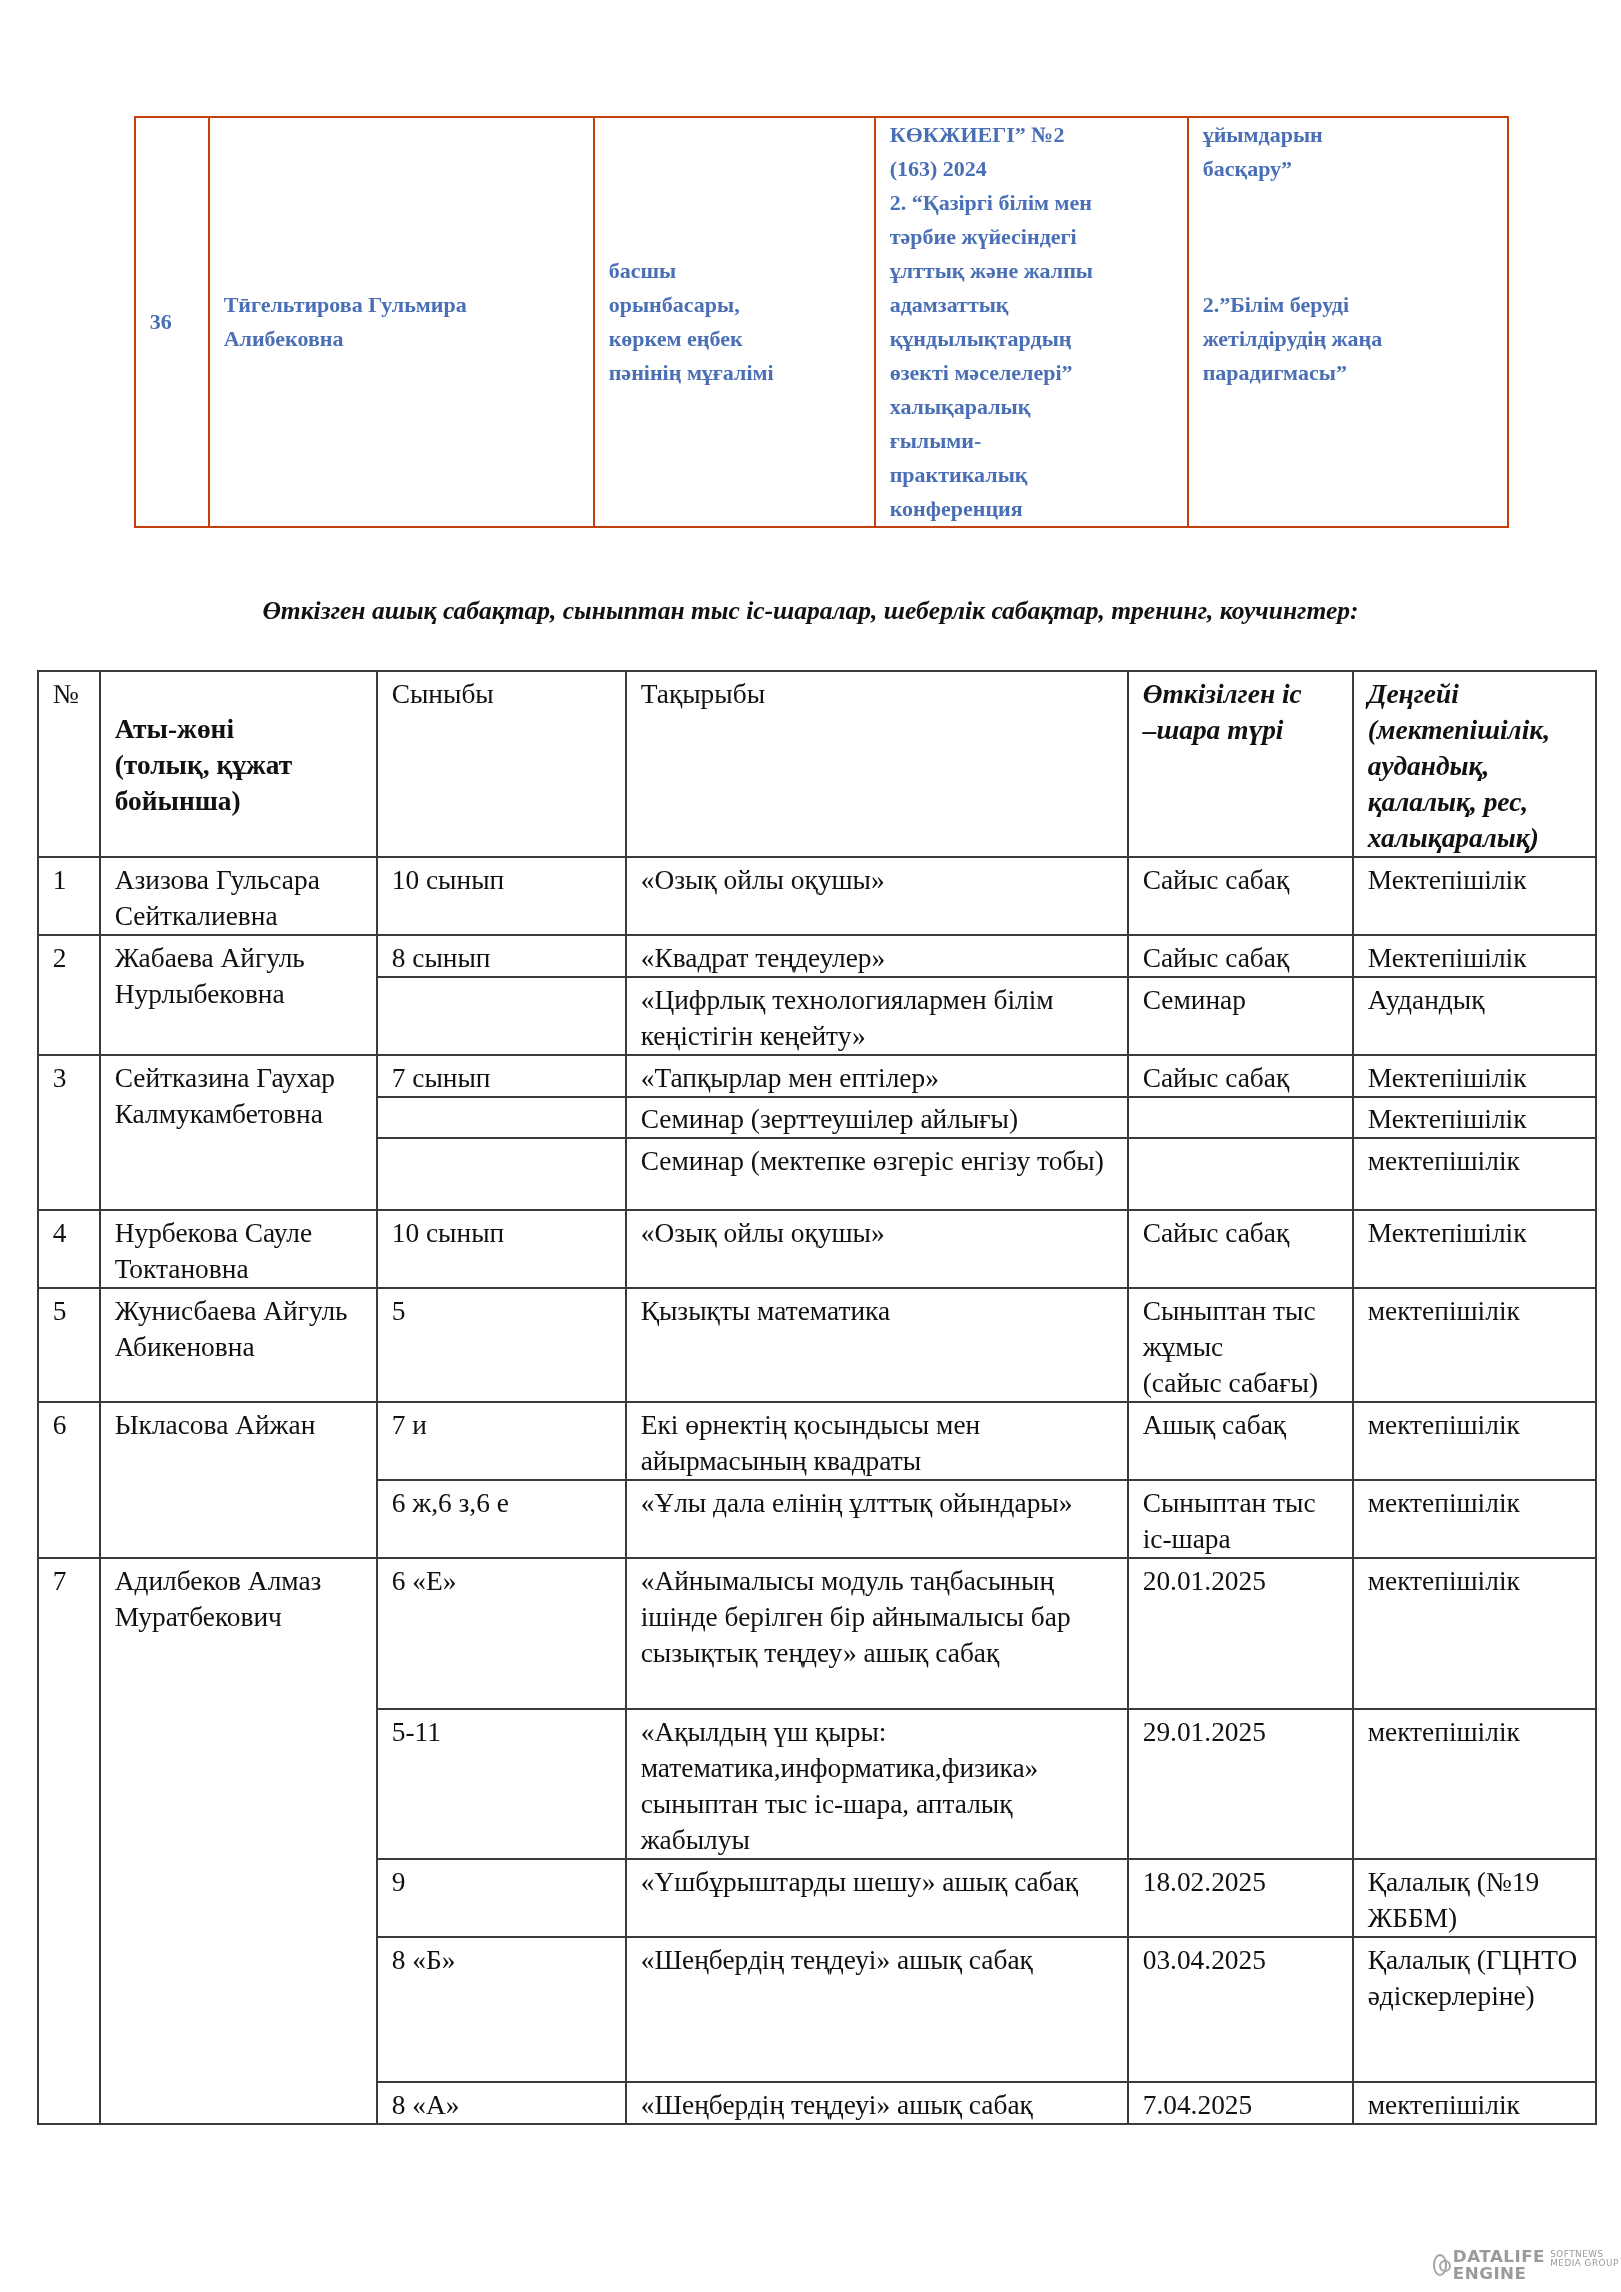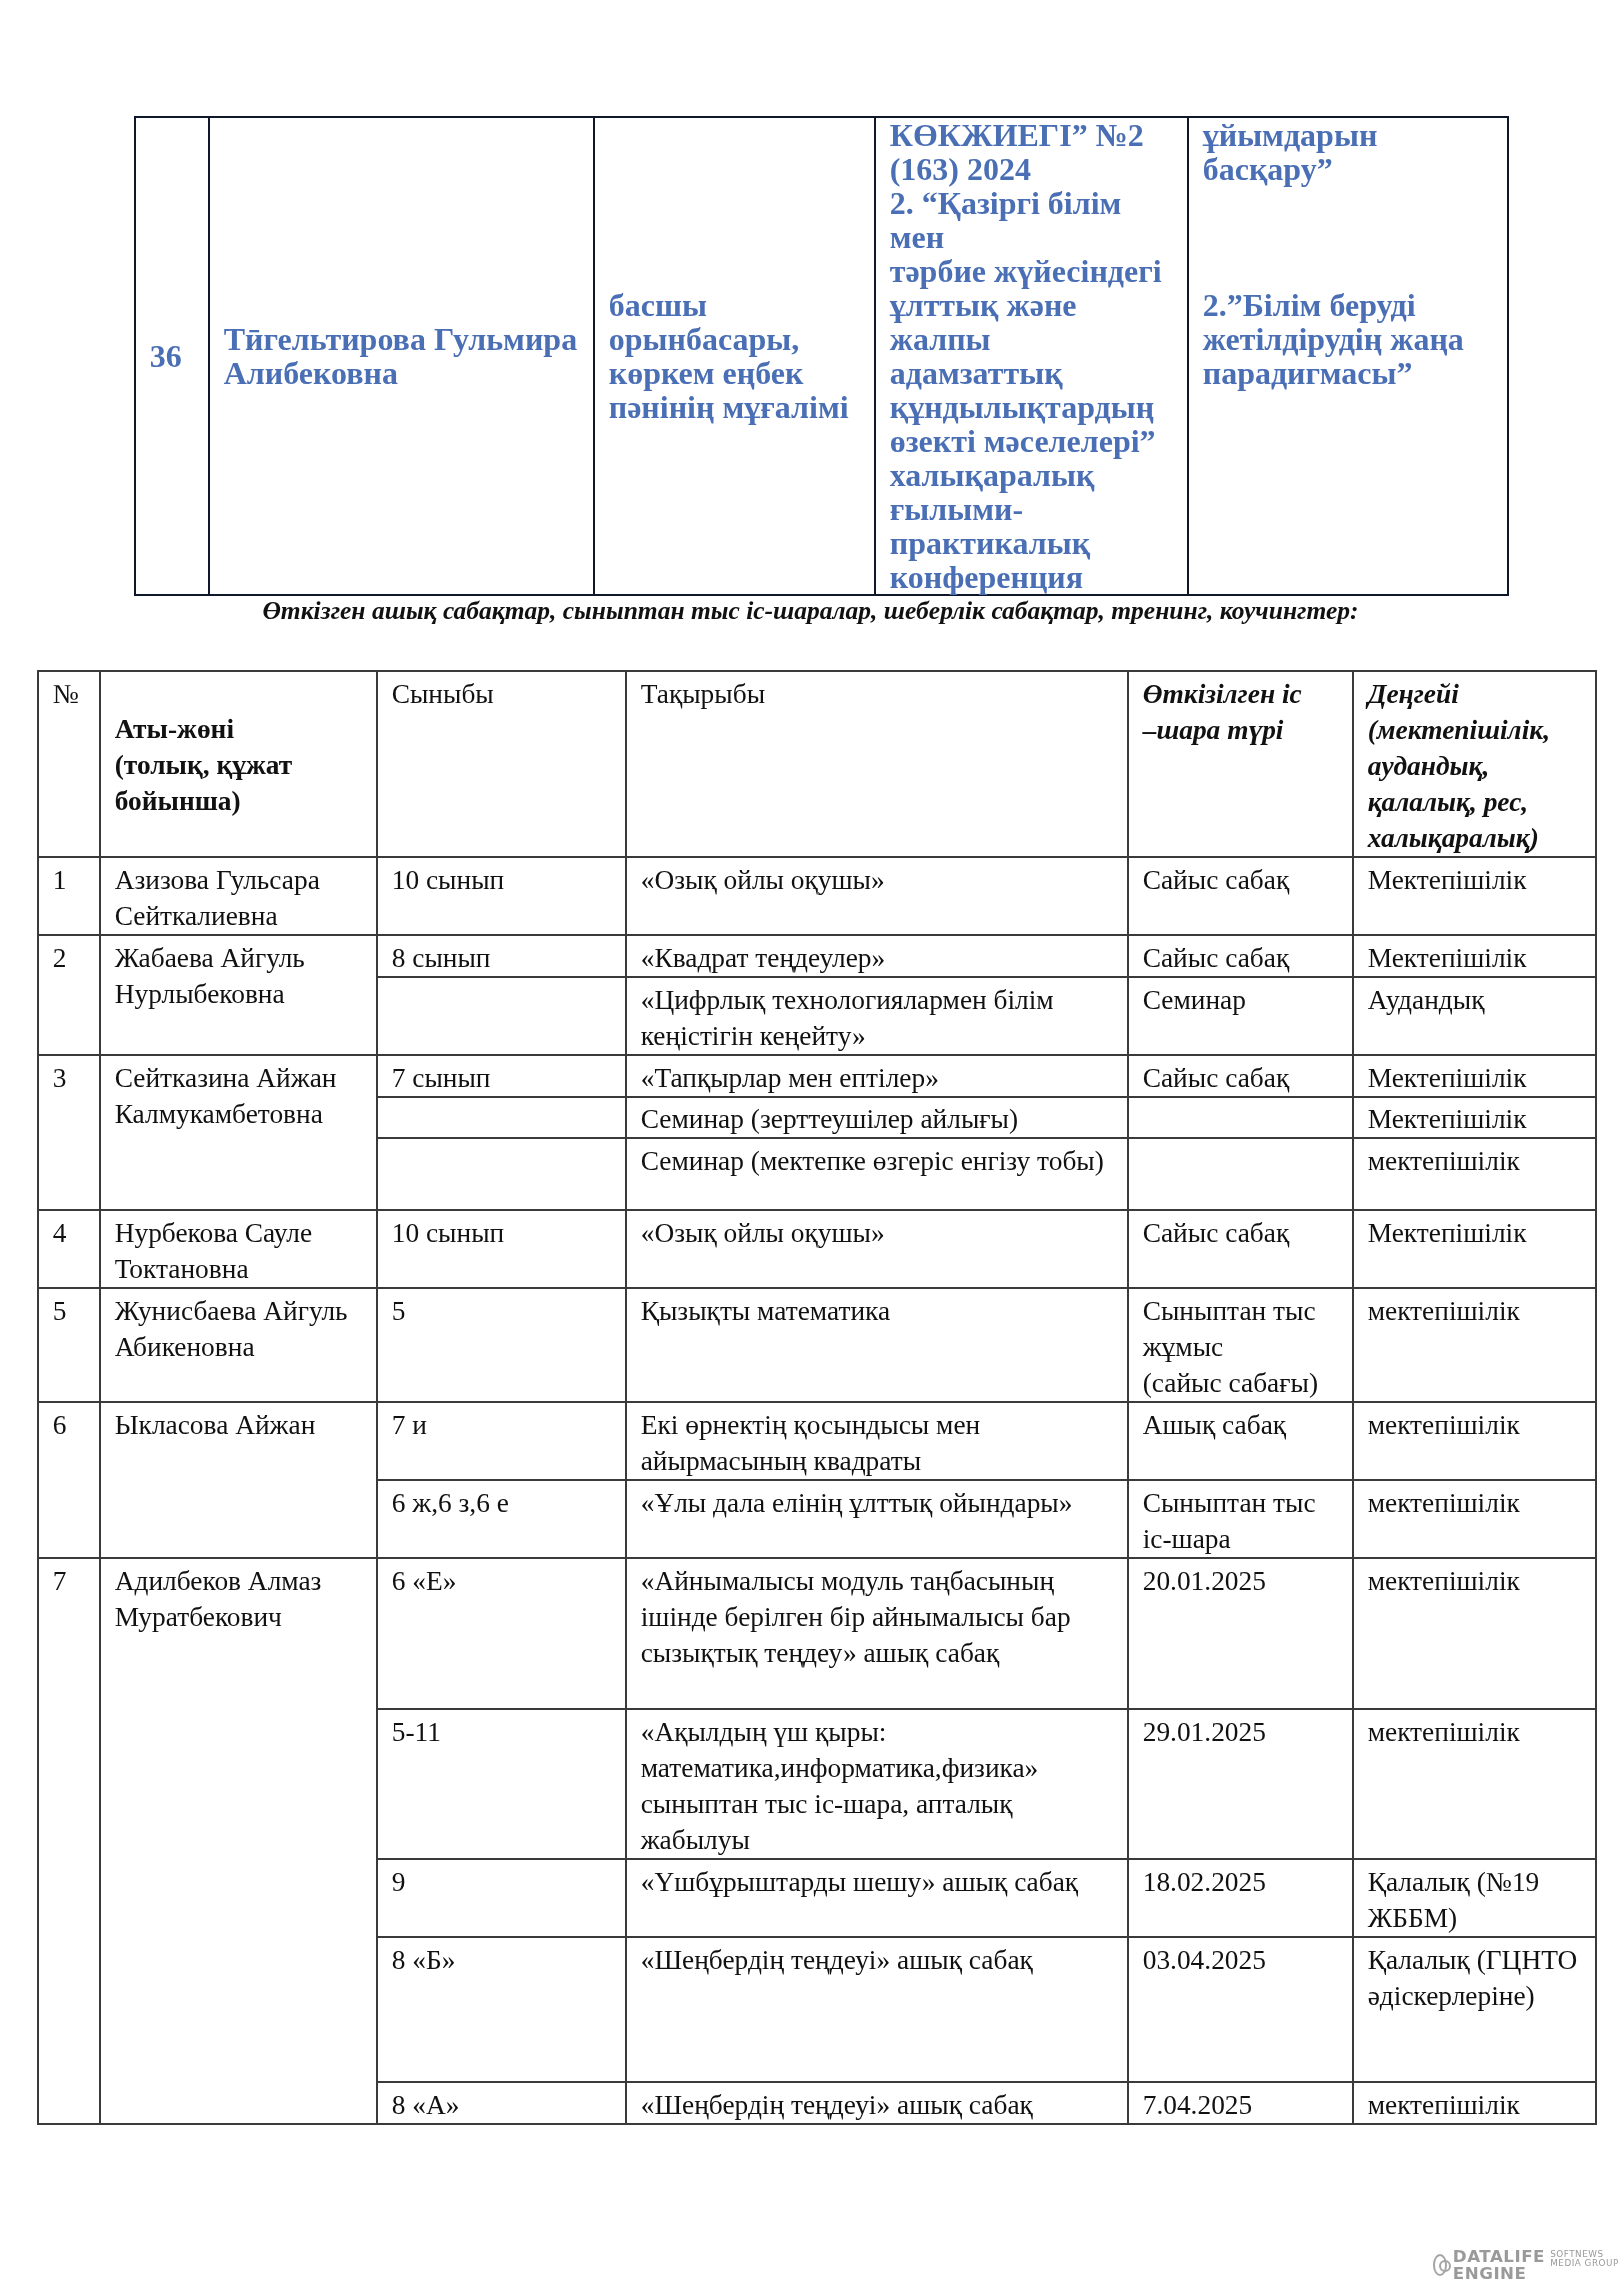--- a/index.html
+++ b/index.html
@@ -1,21 +1,21 @@
 <!DOCTYPE html>
 <html><head>
 <meta charset="utf-8">
 <style>
   html, body { margin: 0; padding: 0; background: #ffffff; }
   body { width: 1621px; height: 2293px; position: relative; font-family: "Liberation Serif", "DejaVu Serif", serif; color: #111; }
   .page { position: absolute; left: 0; top: 0; width: 1621px; height: 2293px; }
 
   
   table.top { position: absolute; left: 134px; top: 116px; width: 1373px; border-collapse: collapse; table-layout: fixed; }
-  table.top td { border: 2px solid #0f172a; border-top-width: 2px; vertical-align: middle; color: #4a6fb5; font-weight: bold; font-size: 32px; line-height: 34px; padding: 0 13.7px; }
+  table.top td { border: 2px solid #c2410c; border-top-width: 2px; vertical-align: middle; color: #4a6fb5; font-weight: bold; font-size: 22px; line-height: 34px; padding: 0 13.7px; }
   table.top td.c-desc, table.top td.c-topic { vertical-align: top; padding-top: 0; }
   table.top td.c-num { text-align: left; padding-left: 13.7px; }
   .pre { white-space: pre-line; }
 
   .section-title { position: absolute; left: 0; width: 1621px; top: 596px; text-align: center; font-style: italic; font-weight: bold; font-size: 25.5px; color: #111; }
 
   
   table.main { position: absolute; left: 37px; top: 670px; width: 1558px; border-collapse: collapse; table-layout: fixed; }
   table.main td { border: 2px solid #3a3a3a; vertical-align: top; font-size: 27.4px; line-height: 36px; padding: 3.9px 13.7px 0 13.7px; color: #111; }
   table.main td.sub { border-top-width: 1.5px; }
@@ -122,21 +122,21 @@
     </tr>
     <tr style="height:75px">
       <td class="sub"></td>
       <td class="sub">«Цифрлық технологиялармен білім кеңістігін кеңейту»</td>
       <td class="sub">Семинар</td>
       <td class="sub">Аудандық</td>
     </tr>
 
     <tr style="height:36px">
       <td rowspan="3">3</td>
-      <td rowspan="3">Сейтказина Айжан Калмукамбетовна</td>
+      <td rowspan="3">Сейтказина Гаухар Калмукамбетовна</td>
       <td class="small">7 сынып</td>
       <td class="small">«Тапқырлар мен ептілер»</td>
       <td class="small">Сайыс сабақ</td>
       <td class="small">Мектепішілік</td>
     </tr>
     <tr style="height:36px">
       <td class="sub small"></td>
       <td class="sub small">Семинар (зерттеушілер айлығы)</td>
       <td class="sub small"></td>
       <td class="sub small">Мектепішілік</td>

